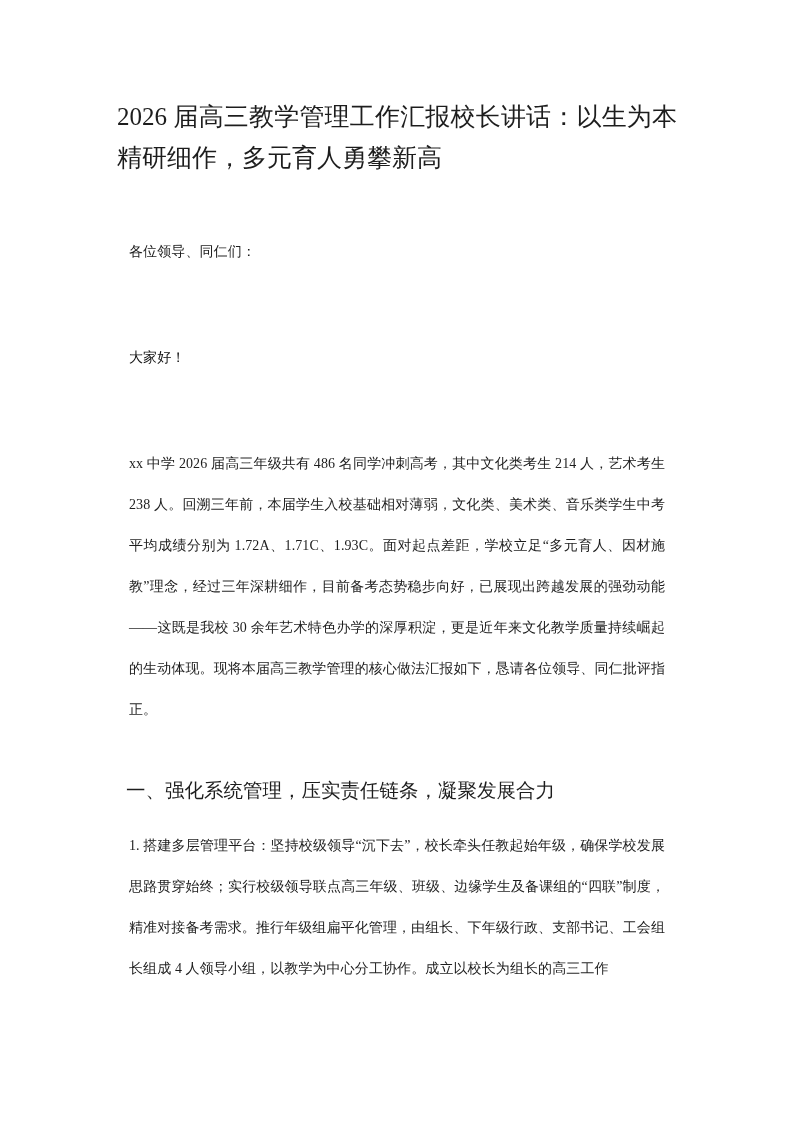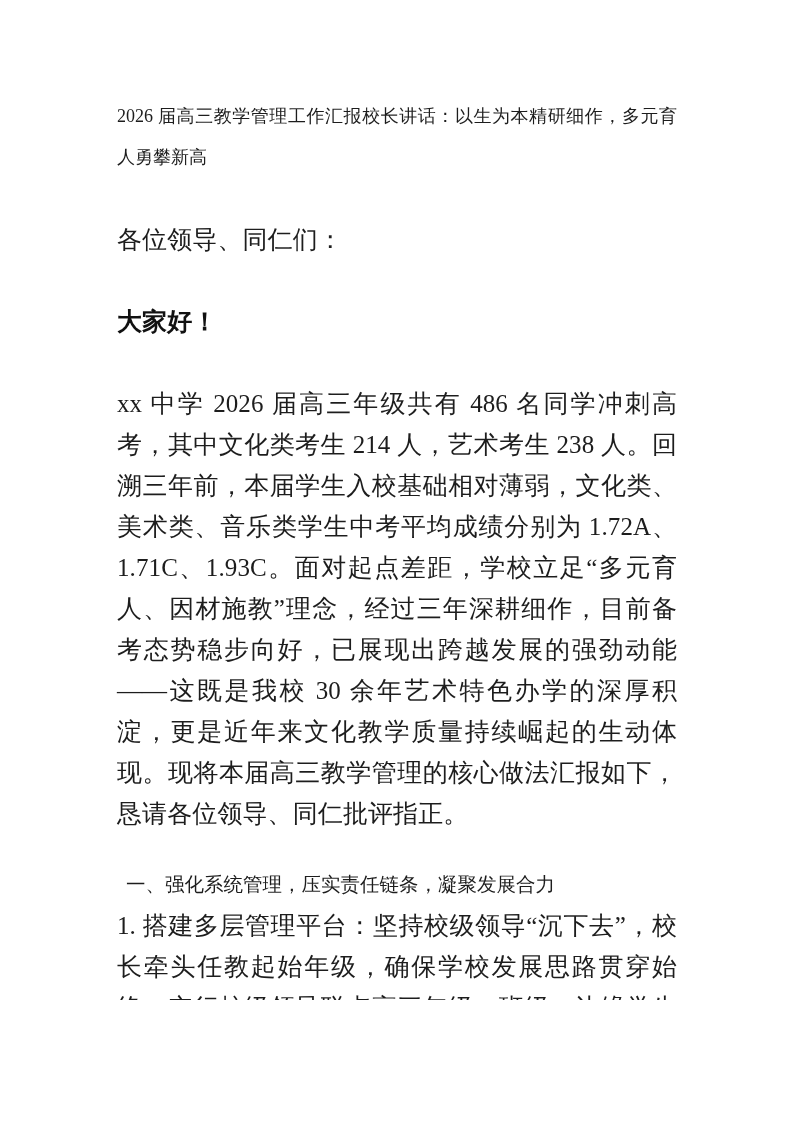--- a/index.html
+++ b/index.html
@@ -26,52 +26,53 @@
   }
 
   .doc-body {
     position: absolute;
     left: 117px;
     top: 96px;
     width: 560px;
   }
 
   .para {
-    font-size: 25px;
+    font-size: 14px;
     line-height: 41px;
     text-align: justify;
     text-justify: inter-ideograph;
-    margin: 0;
+    margin: 12px;
     color: #1d1d1d;
     letter-spacing: 0.1px;
     word-break: break-all;
   }
 
   .title {
-    font-size: 18px;
+    font-size: 25px;
     line-height: 41px;
     text-align: justify;
     text-justify: inter-ideograph;
     margin: 0;
     color: #1d1d1d;
     word-break: break-all;
   }
 
   .greeting {
-    font-weight: bold;
+    font-weight: normal;
     color: #111111;
   }
 
   .heading {
     font-size: 19.5px;
     line-height: 41px;
     margin: 0;
     text-indent: 9px;
     color: #1d1d1d;
     font-weight: normal;
+    font-family: Liberation Mono, monospace;
   }
 
   .spacer {
     height: 41px;
   }
 
   .spacer-sm {
     height: 30px;
   }
 

